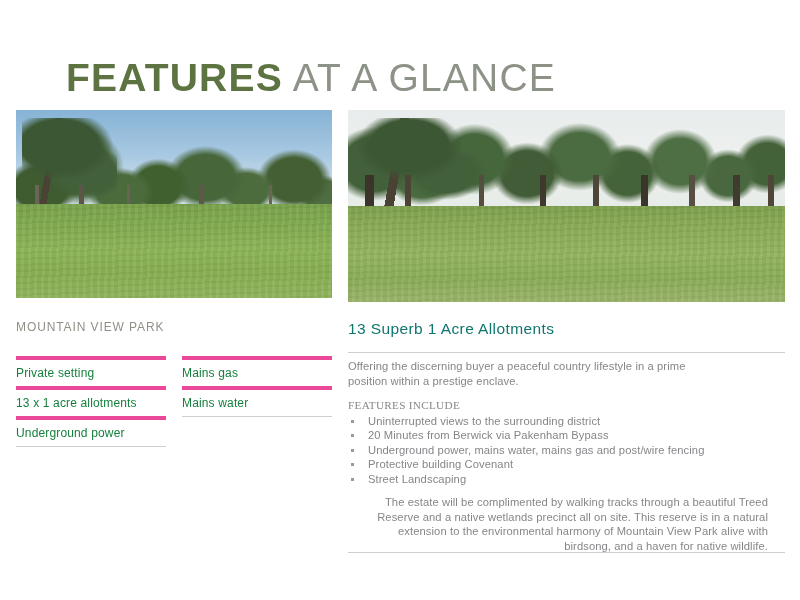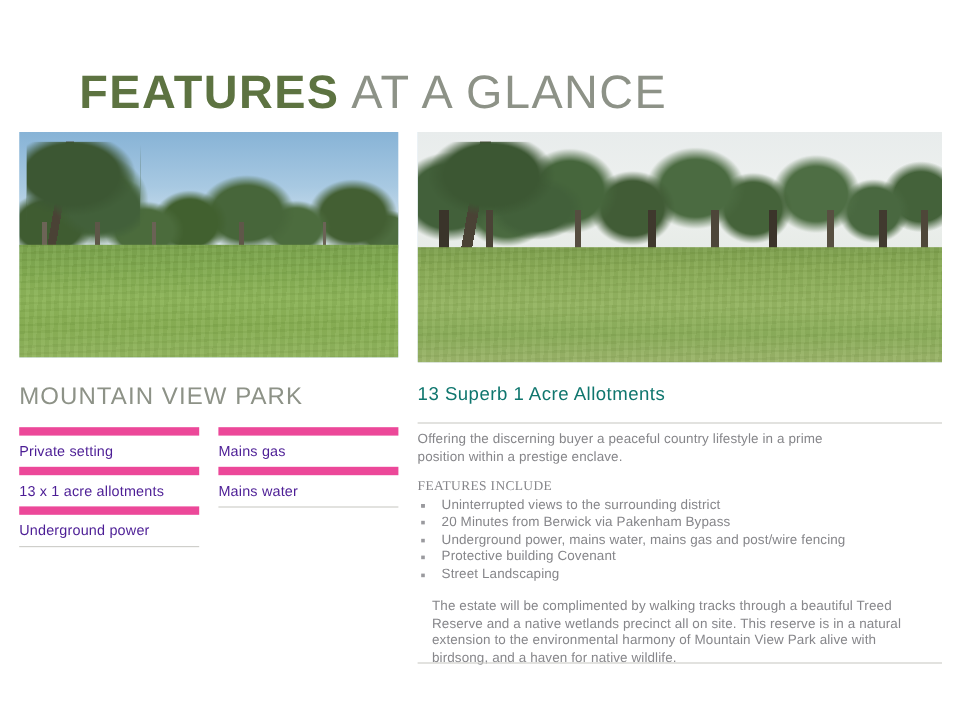--- a/index.html
+++ b/index.html
@@ -156,37 +156,37 @@
       radial-gradient(ellipse 70px 46px at 40% 22%, #3c5733 0%, #3c5733 56%, rgba(60,87,51,0) 76%),
       radial-gradient(ellipse 52px 34px at 68% 44%, #42603a 0%, #42603a 56%, rgba(66,96,58,0) 78%),
       linear-gradient(100deg, rgba(0,0,0,0) 0 28%, #4a4235 28% 34%, rgba(0,0,0,0) 34% 100%);
   }
 
   
   .col-left-heading {
     position: absolute;
     left: 16px;
     top: 320px;
-    font-size: 20px;
+    font-size: 12px;
     letter-spacing: 0.9px;
     color: #8d9287;
     white-space: nowrap;
   }
   .feat-col {
     position: absolute;
     top: 356px;
   }
   .feat-col-a { left: 16px; width: 150px; }
   .feat-col-b { left: 182px; width: 150px; }
   .feat-item {
-    border-top: 7px solid #ec4899;
+    border-top: 4px solid #ec4899;
     height: 26px;
     line-height: 26px;
     font-size: 12px;
-    color: #4c1d95;
+    color: #15803d;
     white-space: nowrap;
     letter-spacing: 0.15px;
   }
   .feat-col .feat-item:last-child {
     border-bottom: 1px solid #cfcfcb;
   }
 
   
   .col-right-heading {
     position: absolute;
@@ -226,21 +226,21 @@
     line-height: 14.6px;
   }
   .bullets li .bullet-mark {
     position: absolute;
     left: 3px;
     top: 6px;
     width: 3px;
     height: 3px;
     background: #9a9a9e;
   }
-  .closing { margin: 12px; width: 420px; }
+  .closing { margin: 0; width: 420px; text-align: right; }
 </style>
 </head>
 <body>
 
 <div class="page">
 
   <div class="title">
     <span class="strong">FEATURES</span><span class="light"> AT A GLANCE</span>
   </div>
 

